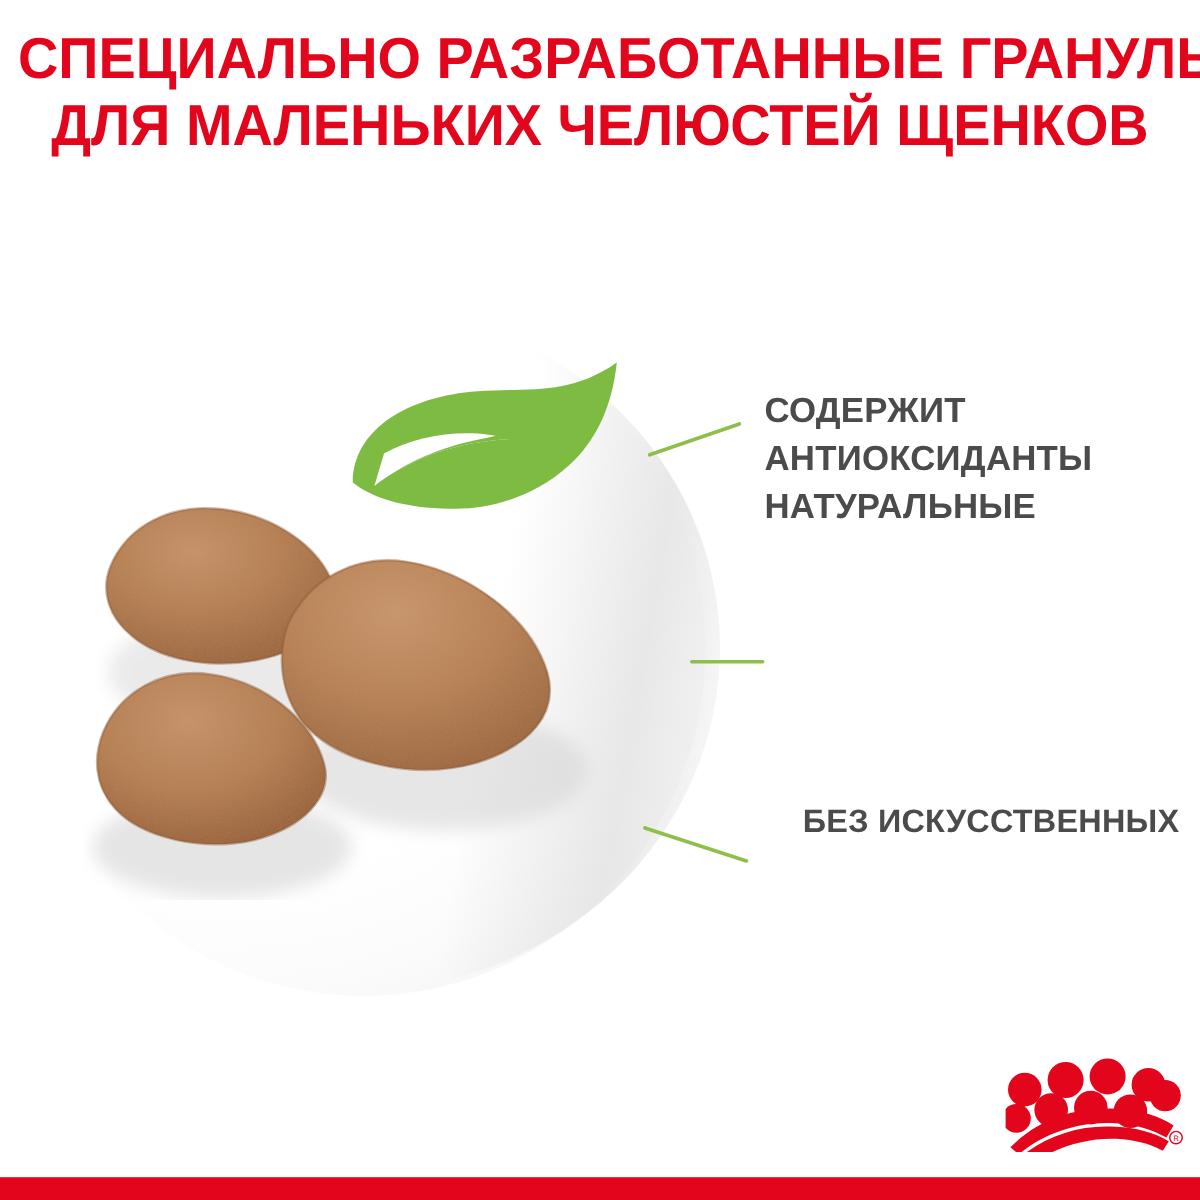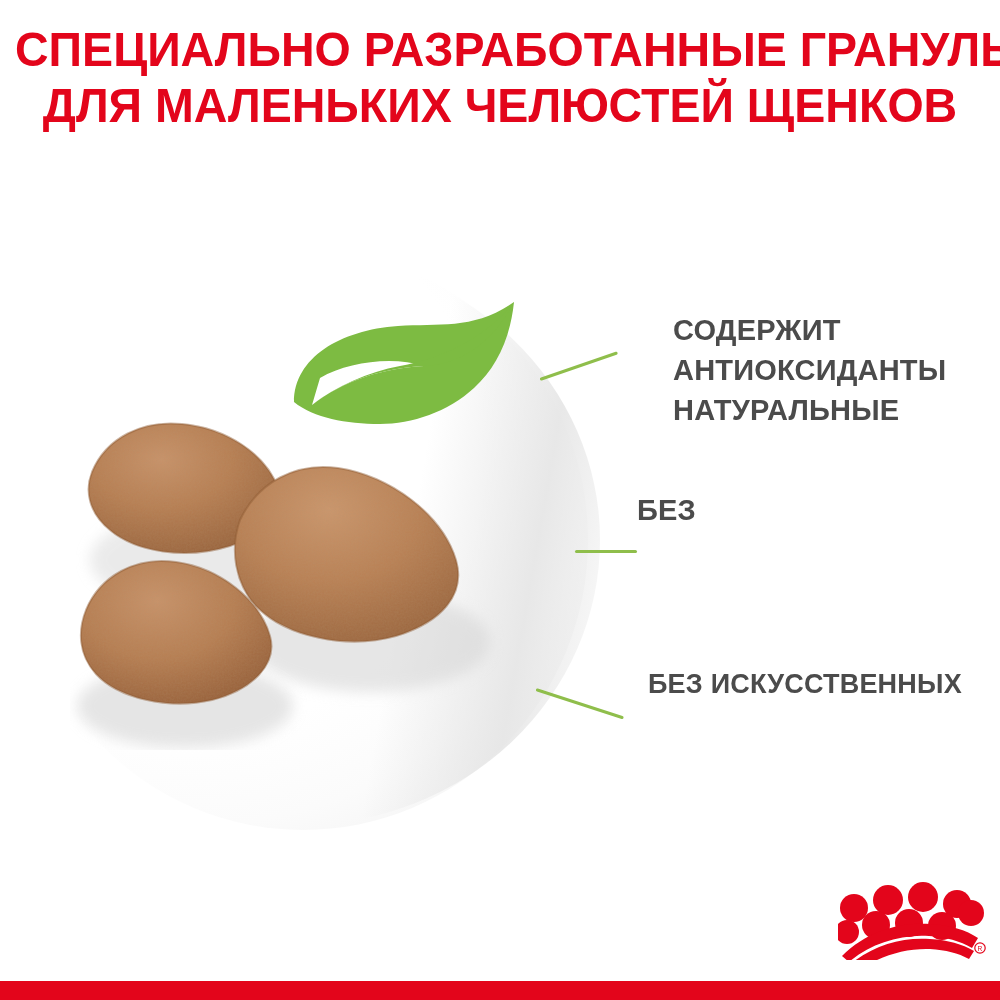--- a/index.html
+++ b/index.html
@@ -119,23 +119,23 @@
     position: absolute;
     color: #4B4B4B;
     font-family: "Liberation Sans", sans-serif;
     font-weight: bold;
     font-size: 29px;
     line-height: 40px;
     text-transform: uppercase;
     letter-spacing: 0.2px;
   }
   .feature .fline { display: block; white-space: nowrap; }
-  .feature-1 { left: 637px; top: 310px; margin-left: 36px; }
+  .feature-1 { left: 637px; top: 323px; }
   .feature-2 { left: 637px; top: 490px; }
-  .feature-3 { left: 648px; top: 665px; }
+  .feature-3 { left: 669px; top: 665px; }
   .feature-3 { font-size: 27px; line-height: 39px; }
 
   
   .logo {
     position: absolute;
     left: 838px;
     top: 878px;
     width: 148px;
     height: 82px;
   }
@@ -253,21 +253,20 @@
   <div class="conn conn-2"></div>
   <div class="conn conn-3"></div>
 
   <div class="feature feature-1">
     <span class="fline">СОДЕРЖИТ</span>
     <span class="fline">АНТИОКСИДАНТЫ</span>
     <span class="fline">НАТУРАЛЬНЫЕ</span>
   </div>
 
   <div class="feature feature-2">
-    <span class="fline">БЕЗ</span>
   </div>
 
   <div class="feature feature-3">
     <span class="fline">БЕЗ ИСКУССТВЕННЫХ</span>
   </div>
 
   <div class="logo">
     <svg width="148" height="82" viewBox="0 0 148 82" xmlns="http://www.w3.org/2000/svg">
       <g fill="#E3051B">
 

